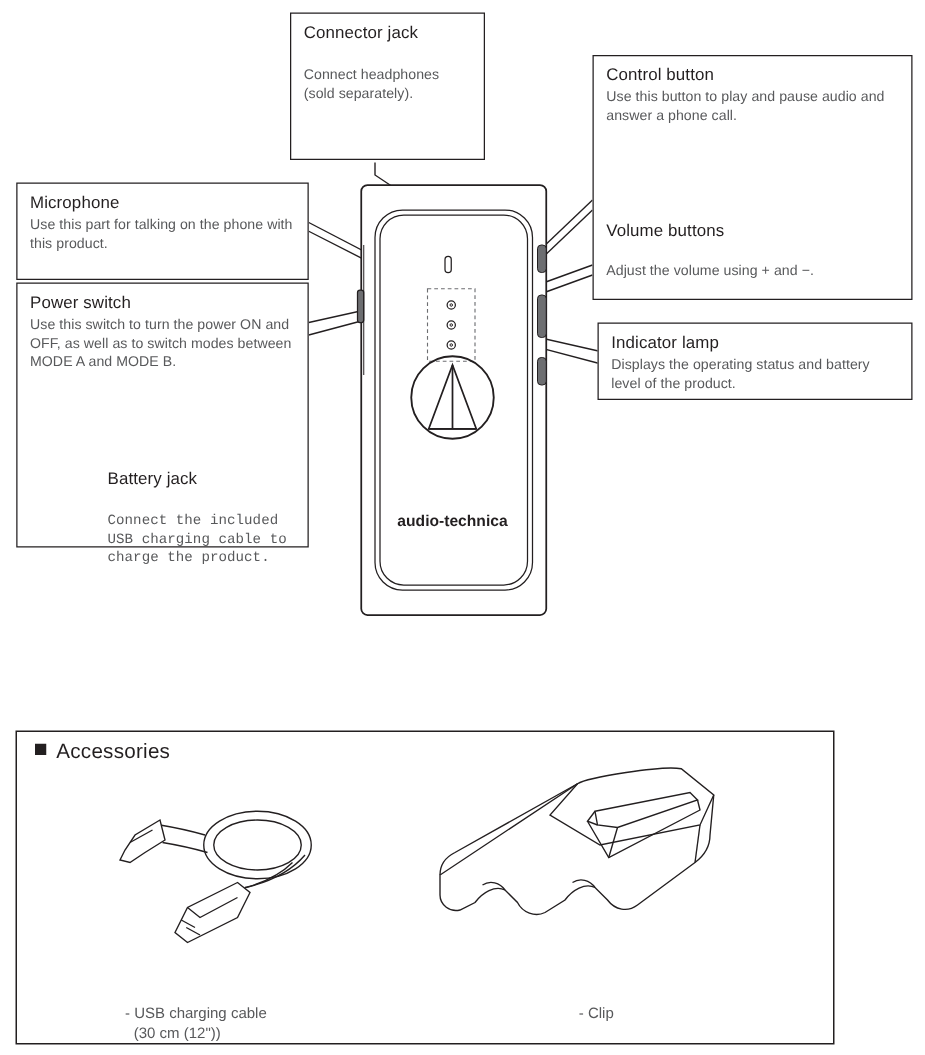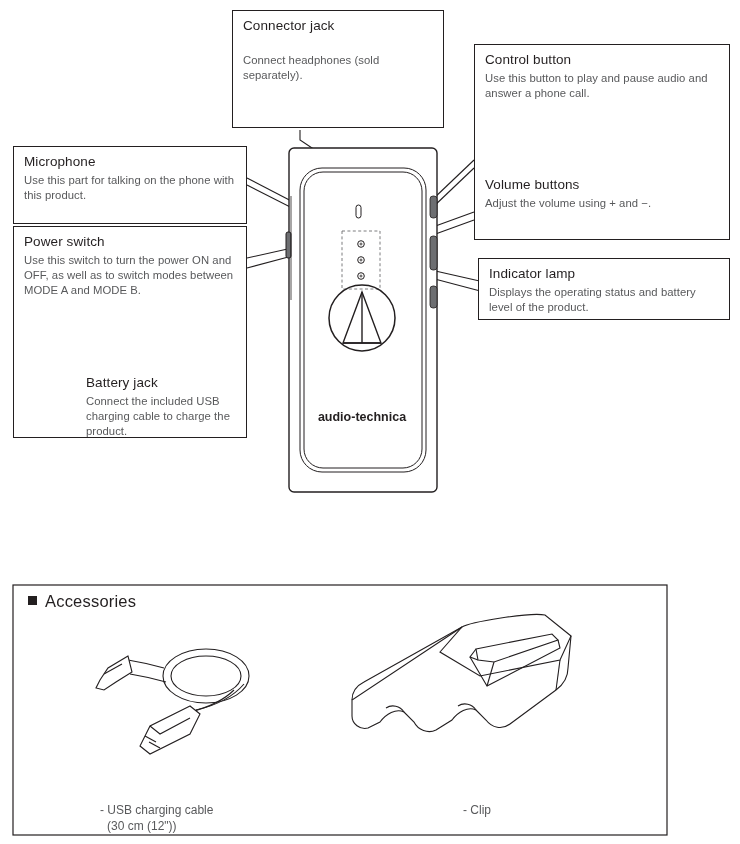--- a/index.html
+++ b/index.html
@@ -200,49 +200,49 @@
       <path d="M470 657 L487 686 L560 648 L558 640"></path>
       <path d="M487 686 L494 662"></path>
 
       <path d="M404 712 C400 706 392 704 386 708"></path>
       <path d="M476 710 C472 704 464 702 458 706"></path>
       <path d="M556 690 L560 660"></path>
     </g>
 
   </svg>
 
-  <div class="box pad" style="left:232px;top:10px;width:212px;height:118px;">
+  <div class="box pad" style="left:232px;top:10px;width:156px;height:118px;">
     <div class="ttl">Connector jack</div>
     <div class="bdy" style="margin-top:19px;">Connect headphones (sold separately).</div>
   </div>
 
   <div class="box" style="left:474px;top:44px;width:256px;height:196px;">
     <div class="pad" style="padding-bottom:0;">
       <div class="ttl">Control button</div>
       <div class="bdy" style="margin-top:3px;">Use this button to play and pause audio and answer a phone call.</div>
     </div>
     <div style="position:absolute;left:10px;top:132px;right:9px;">
       <div class="ttl">Volume buttons</div>
-      <div class="bdy" style="margin-top:3px;">Adjust the volume using + and −.</div>
+      <div class="bdy" style="margin-top:17px;">Adjust the volume using + and −.</div>
     </div>
   </div>
 
   <div class="box pad" style="left:13px;top:146px;width:234px;height:78px;">
     <div class="ttl">Microphone</div>
     <div class="bdy" style="margin-top:3px;">Use this part for talking on the phone with this product.</div>
   </div>
 
   <div class="box" style="left:13px;top:226px;width:234px;height:212px;">
     <div class="pad" style="padding-bottom:0;">
       <div class="ttl">Power switch</div>
       <div class="bdy" style="margin-top:3px;">Use this switch to turn the power ON and OFF, as well as to switch modes between MODE A and MODE B.</div>
     </div>
     <div style="position:absolute;left:72px;top:148px;right:9px;">
       <div class="ttl">Battery jack</div>
-      <div class="bdy" style="margin-top:3px;">Connect the included USB charging cable to charge the product.</div>
+      <div class="bdy" style="margin-top:19px;font-family:Liberation Mono, monospace;">Connect the included USB charging cable to charge the product.</div>
     </div>
   </div>
 
   <div class="box pad" style="left:478px;top:258px;width:252px;height:62px;">
     <div class="ttl">Indicator lamp</div>
     <div class="bdy" style="margin-top:3px;">Displays the operating status and battery level of the product.</div>
   </div>
 
   <div style="position:absolute;left:28px;top:592px;">
     <span class="sq"></span><span class="acc-hd">Accessories</span>

